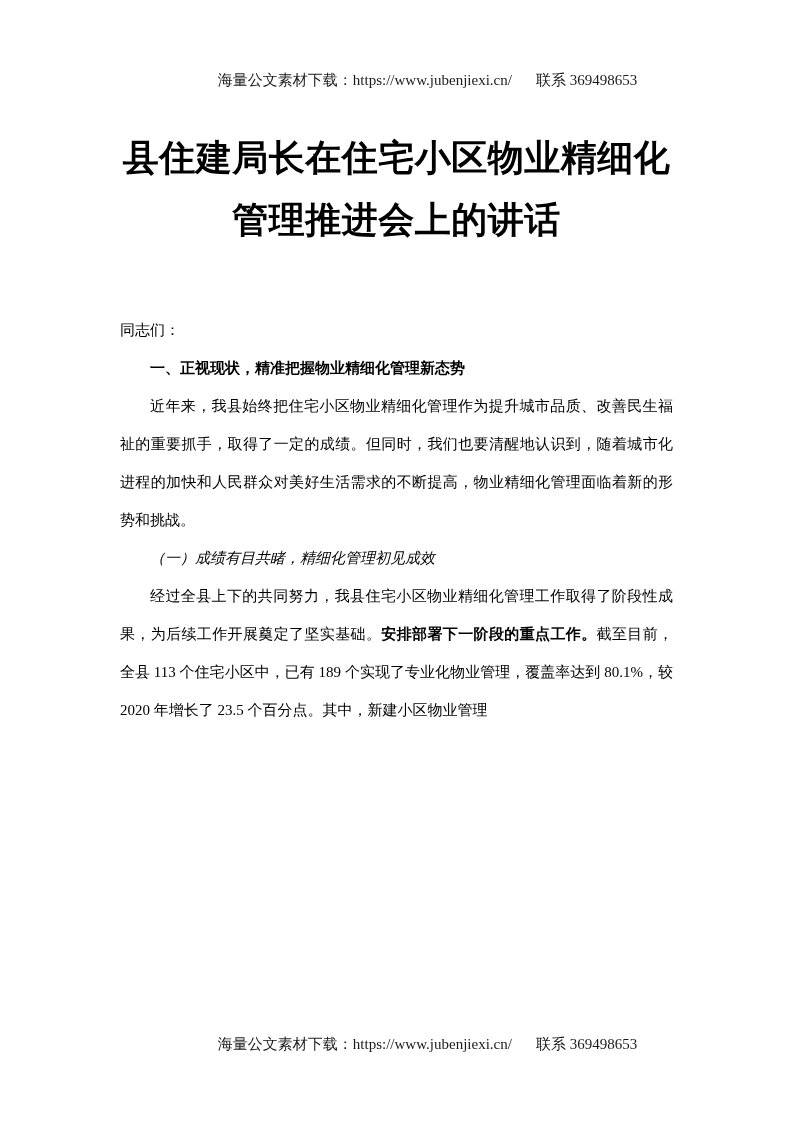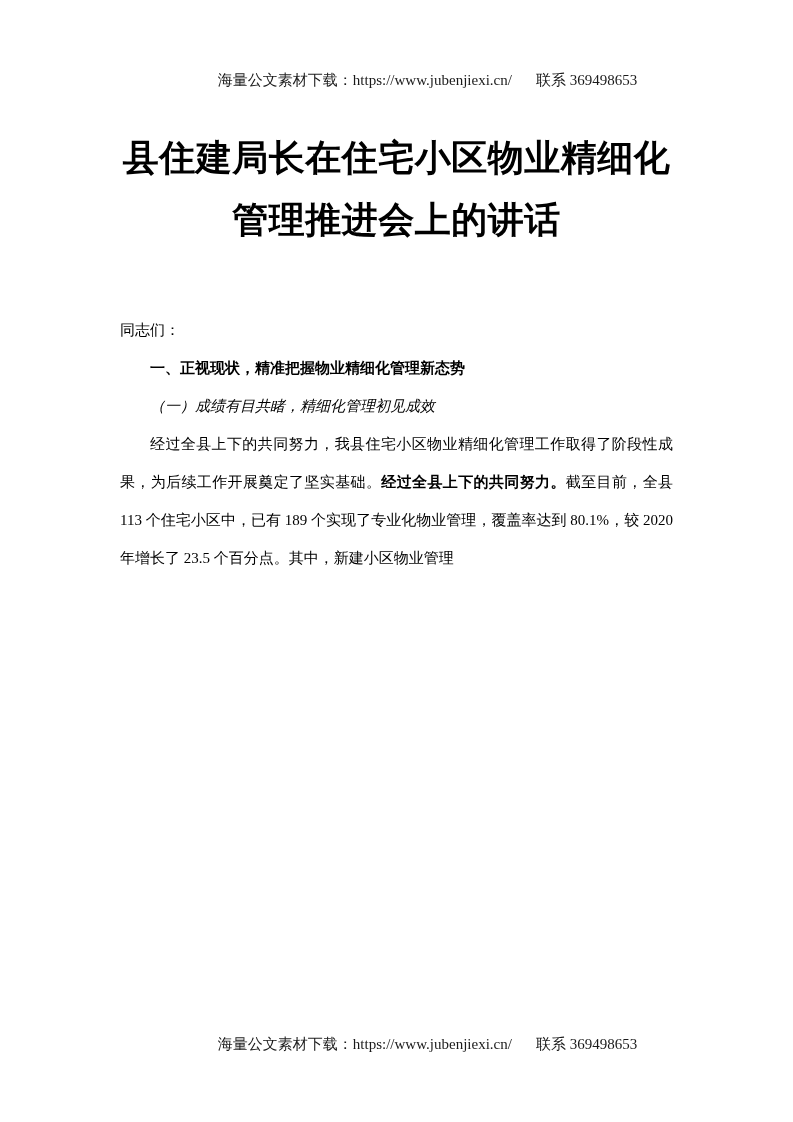--- a/index.html
+++ b/index.html
@@ -90,24 +90,25 @@
 
   <h1 class="doc-title">县住建局长在住宅小区物业精细化管理推进会上的讲话</h1>
 
   <div class="content">
 
     <p class="salutation">同志们：</p>
 
 
     <p class="heading1">一、正视现状，精准把握物业精细化管理新态势</p>
 
+    <p>近年来，我县始终把住宅小区物业精细化管理作为提升城市品质、改善民生福祉的重要抓手，取得了一定的成绩。但同时，我们也要清醒地认识到，随着城市化进程的加快和人民群众对美好生活需求的不断提高，物业精细化管理面临着新的形势和挑战。</p>
 
     <p class="heading2">（一）成绩有目共睹，精细化管理初见成效</p>
 
-    <p><span>经过全县上下的共同努力，我县住宅小区物业精细化管理工作取得了阶段性成果，为后续工作开展奠定了坚实基础。</span><span class="bold-run">经过全县上下的共同努力。</span><span>截至目前，全县 113 个住宅小区中，已有 189 个实现了专业化物业管理，覆盖率达到 80.1%，较 2020 年增长了 23.5 个百分点。其中，新建小区物业管理</span></p>
+    <p><span>经过全县上下的共同努力，我县住宅小区物业精细化管理工作取得了阶段性成果，为后续工作开展奠定了坚实基础。</span><span class="bold-run">安排部署下一阶段的重点工作。</span><span>截至目前，全县 113 个住宅小区中，已有 189 个实现了专业化物业管理，覆盖率达到 80.1%，较 2020 年增长了 23.5 个百分点。其中，新建小区物业管理</span></p>
 
   </div>
 
   <div class="running-line pg-footer">
     <span>海量公文素材下载：</span><span>https://www.jubenjiexi.cn/</span><span class="contact">联系</span>
     <span>369498653</span>
   </div>
 
 </div>
 

